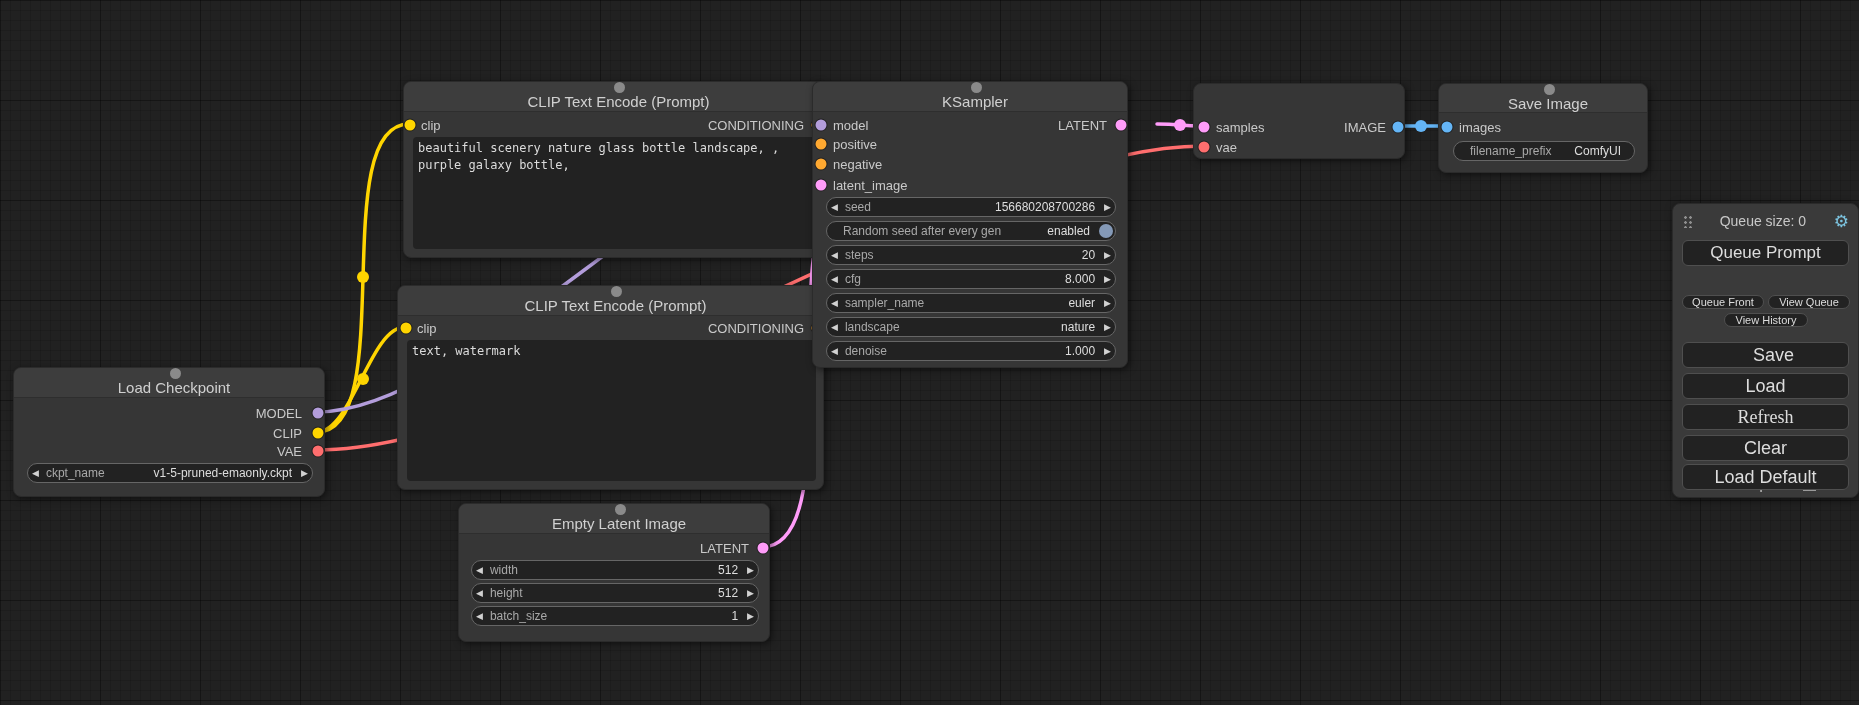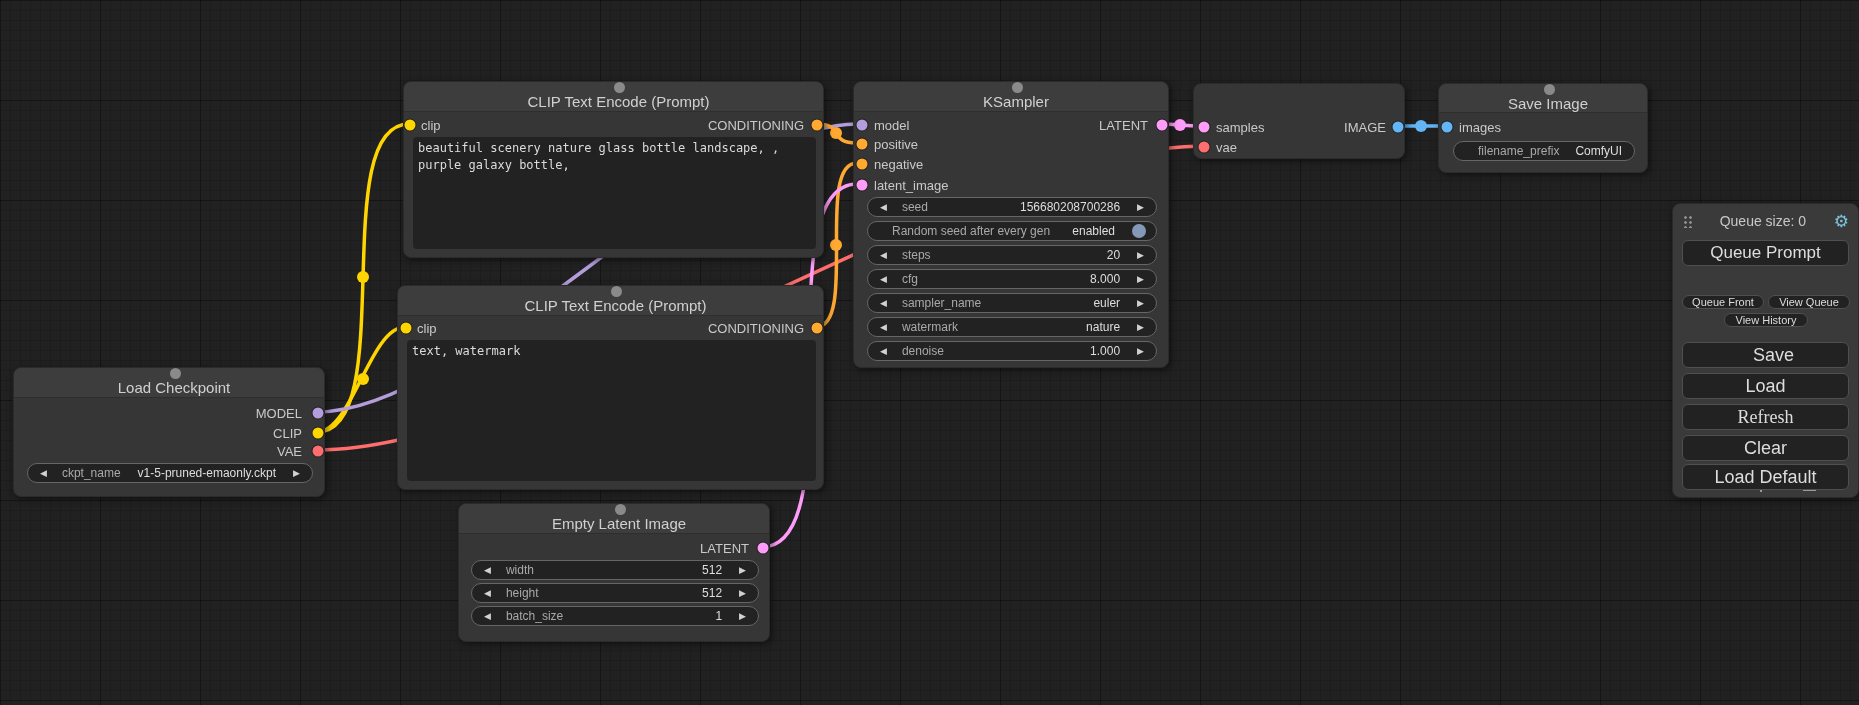--- a/index.html
+++ b/index.html
@@ -22,21 +22,21 @@
   .title-text{margin-left:10px;font-size:15px;color:#d0d0d0;white-space:nowrap;}
   .pdot{position:absolute;width:11px;height:11px;border-radius:50%;
     transform:translate(-50%,-50%);box-shadow:0 0 0 1px rgba(0,0,0,.4);z-index:3;}
   .plabel{position:absolute;transform:translateY(-50%);font-size:13px;color:#c9c9c9;white-space:nowrap;}
   .plabel.right{text-align:right;}
   .textbox{position:absolute;background:#222222;border-radius:4px;color:#dcdcdc;
     font-family:"DejaVu Sans Mono",monospace;font-size:12px;line-height:1.45;
     padding:3px 5px;box-sizing:border-box;overflow:hidden;white-space:pre-wrap;word-break:break-word;}
   .widget{position:absolute;height:20px;background:#222222;border:1px solid #666666;
     border-radius:11px;box-sizing:border-box;display:flex;align-items:center;
-    font-size:12px;color:#a9a9a9;padding:0 12px;gap:8px;}
+    font-size:12px;color:#a9a9a9;padding:0 4px;}
   .warrow{font-size:9px;color:#d2d2d2;flex:0 0 auto;line-height:1;}
   .wname{margin-left:7px;white-space:nowrap;}
   .wname.noarrow{margin-left:12px;}
   .wspacer{flex:1;}
   .wval{color:#dedede;margin-right:9px;white-space:nowrap;}
   .wtoggle{width:14px;height:14px;border-radius:50%;flex:0 0 auto;margin-right:-2px;}
   
   #queue-panel{position:absolute;left:1672px;top:203px;width:187px;height:295px;z-index:4;
     background:#3a3a3a;border:1px solid #2a2a2a;border-radius:8px;box-shadow:2px 2px 8px rgba(0,0,0,.5);box-sizing:border-box;}
   .qbtn{position:absolute;left:9px;width:167px;background:#222222;border:1px solid #4f4f4f;
@@ -146,21 +146,21 @@
     </div>
     <div class="widget" style="left:12px;top:102px;width:288px;">
       <span class="warrow">◀</span>
       <span class="wname">batch_size</span>
       <span class="wspacer"></span>
       <span class="wval">1</span>
       <span class="warrow">▶</span>
     </div>
   </div>
 
-  <div class="node" style="left:853px;top:81px;width:316px;height:287px;">
+  <div class="node" style="left:812px;top:81px;width:316px;height:287px;">
     <div class="node-head">
       <span class="tdot" style="background: rgb(138, 138, 138);"></span>
       <span class="title-text">KSampler</span>
     </div>
     <span class="pdot" style="left: 8px; top: 43px; background: rgb(179, 157, 219);"></span>
     <span class="plabel" style="left:20px;top:43px;">model</span>
     <span class="plabel right" style="right:20px;top:43px;">LATENT</span>
     <span class="pdot" style="left: 308px; top: 43px; background: rgb(255, 156, 249);"></span>
     <span class="pdot" style="left: 8px; top: 62px; background: rgb(255, 169, 49);"></span>
     <span class="plabel" style="left:20px;top:62px;">positive</span>
@@ -198,21 +198,21 @@
     </div>
     <div class="widget" style="left:13px;top:211px;width:290px;">
       <span class="warrow">◀</span>
       <span class="wname">sampler_name</span>
       <span class="wspacer"></span>
       <span class="wval">euler</span>
       <span class="warrow">▶</span>
     </div>
     <div class="widget" style="left:13px;top:235px;width:290px;">
       <span class="warrow">◀</span>
-      <span class="wname">watermark</span>
+      <span class="wname">landscape</span>
       <span class="wspacer"></span>
       <span class="wval">nature</span>
       <span class="warrow">▶</span>
     </div>
     <div class="widget" style="left:13px;top:259px;width:290px;">
       <span class="warrow">◀</span>
       <span class="wname">denoise</span>
       <span class="wspacer"></span>
       <span class="wval">1.000</span>
       <span class="warrow">▶</span>

